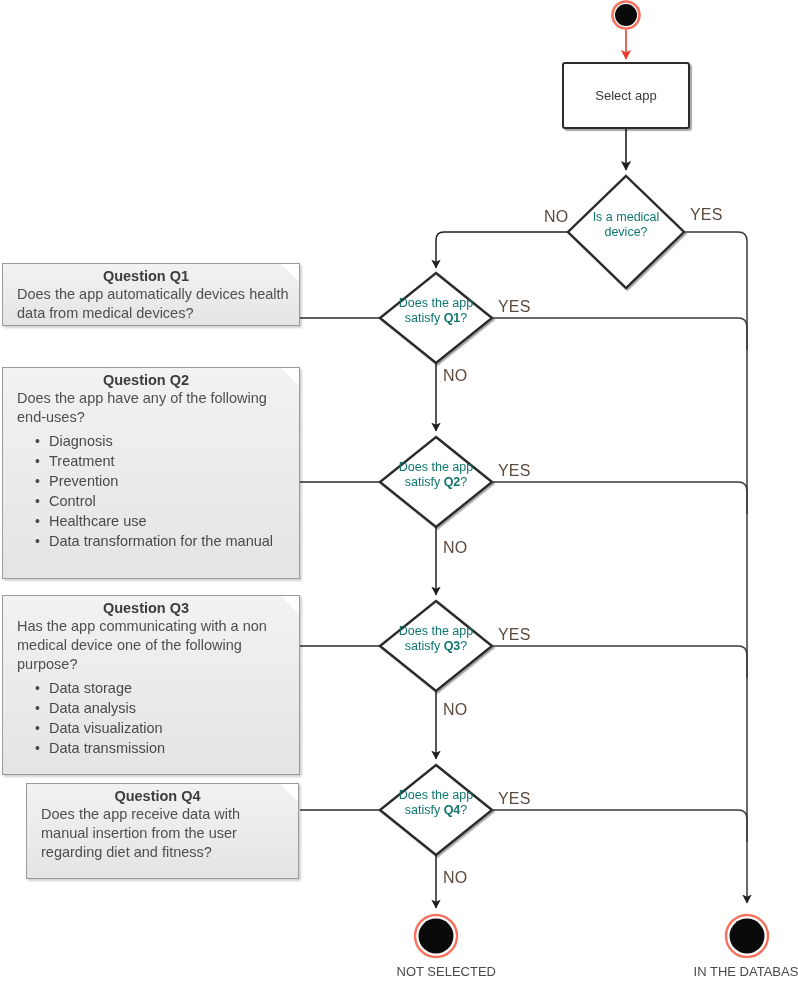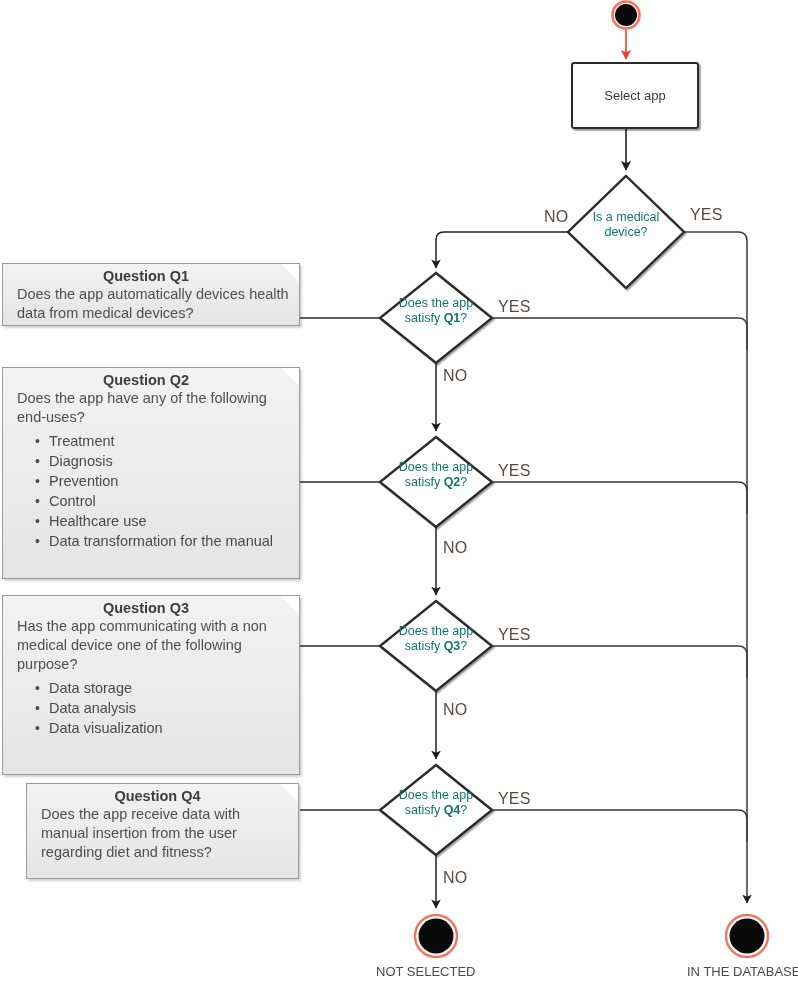--- a/index.html
+++ b/index.html
@@ -106,21 +106,21 @@
     font-size: 16px;
     letter-spacing: 0.2px;
     white-space: nowrap;
   }
   
   .terminal-label {
     position: absolute;
     color: #4a4a4a;
     font-size: 13px;
     white-space: nowrap;
-    text-align: left;
+    text-align: right;
   }
 </style>
 </head>
 <body>
 
 <div id="canvas">
 
   <svg class="layer" viewBox="0 0 798 983">
     <defs>
       <marker id="arrowBlack" markerWidth="10" markerHeight="10" refX="5.6" refY="3.2" orient="auto" markerUnits="strokeWidth">
@@ -177,21 +177,21 @@
       <circle cx="436" cy="936" r="21" fill="none" stroke="#f4725e" stroke-width="2.4"></circle>
       <circle cx="436" cy="936" r="17.5" fill="#0a0a0a"></circle>
     </g>
 
     <g>
       <circle cx="747" cy="936" r="21" fill="none" stroke="#f4725e" stroke-width="2.4"></circle>
       <circle cx="747" cy="936" r="17.5" fill="#0a0a0a"></circle>
     </g>
   </svg>
 
-  <div class="process" style="left:562px; top:62px; width:128px; height:67px;margin-left:9px;">
+  <div class="process" style="left:562px; top:62px; width:128px; height:67px;">
     <span>Select app</span>
   </div>
 
   <div class="diamond-text" style="left:568px; top:210px; width:116px;">
     <span>Is a medical</span><br>
     <span>device?</span>
   </div>
 
   <div class="diamond-text" style="left:378px; top:296px; width:116px;">
     <span>Does the app</span><br>
@@ -235,37 +235,38 @@
     <div class="fold-tri"></div>
     <div class="note-title">Question Q1</div>
     <div class="note-body">Does the app automatically devices health data from medical devices?</div>
   </div>
 
   <div class="note" style="left:2px; top:367px; width:298px; height:212px;">
     <div class="fold-tri"></div>
     <div class="note-title">Question Q2</div>
     <div class="note-body">Does the app have any of the following end-uses?</div>
     <ul>
+      <li>Diagnosis</li>
       <li>Treatment</li>
-      <li>Diagnosis</li>
       <li>Prevention</li>
       <li>Control</li>
       <li>Healthcare use</li>
       <li>Data transformation for the manual</li>
     </ul>
   </div>
 
   <div class="note" style="left:2px; top:595px; width:298px; height:180px;">
     <div class="fold-tri"></div>
     <div class="note-title">Question Q3</div>
     <div class="note-body">Has the app communicating with a non medical device one of the following purpose?</div>
     <ul>
       <li>Data storage</li>
       <li>Data analysis</li>
       <li>Data visualization</li>
+      <li>Data transmission</li>
     </ul>
   </div>
 
   <div class="note" style="left:2px; top:783px; width:273px; height:96px;margin-left:24px;">
     <div class="fold-tri"></div>
     <div class="note-title">Question Q4</div>
     <div class="note-body">Does the app receive data with manual insertion from the user regarding diet and fitness?</div>
   </div>
 
 </div>

